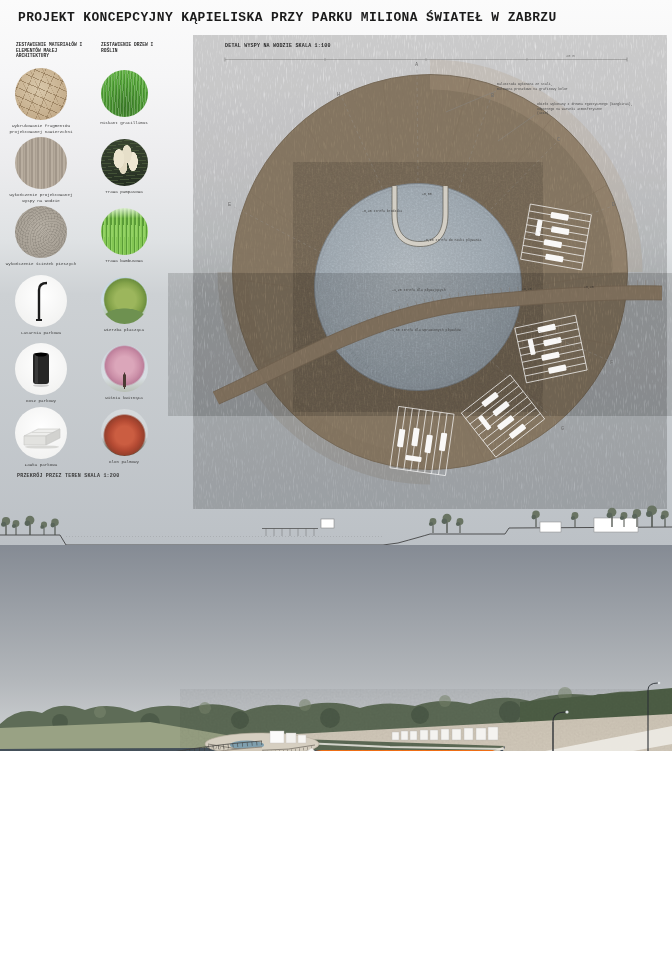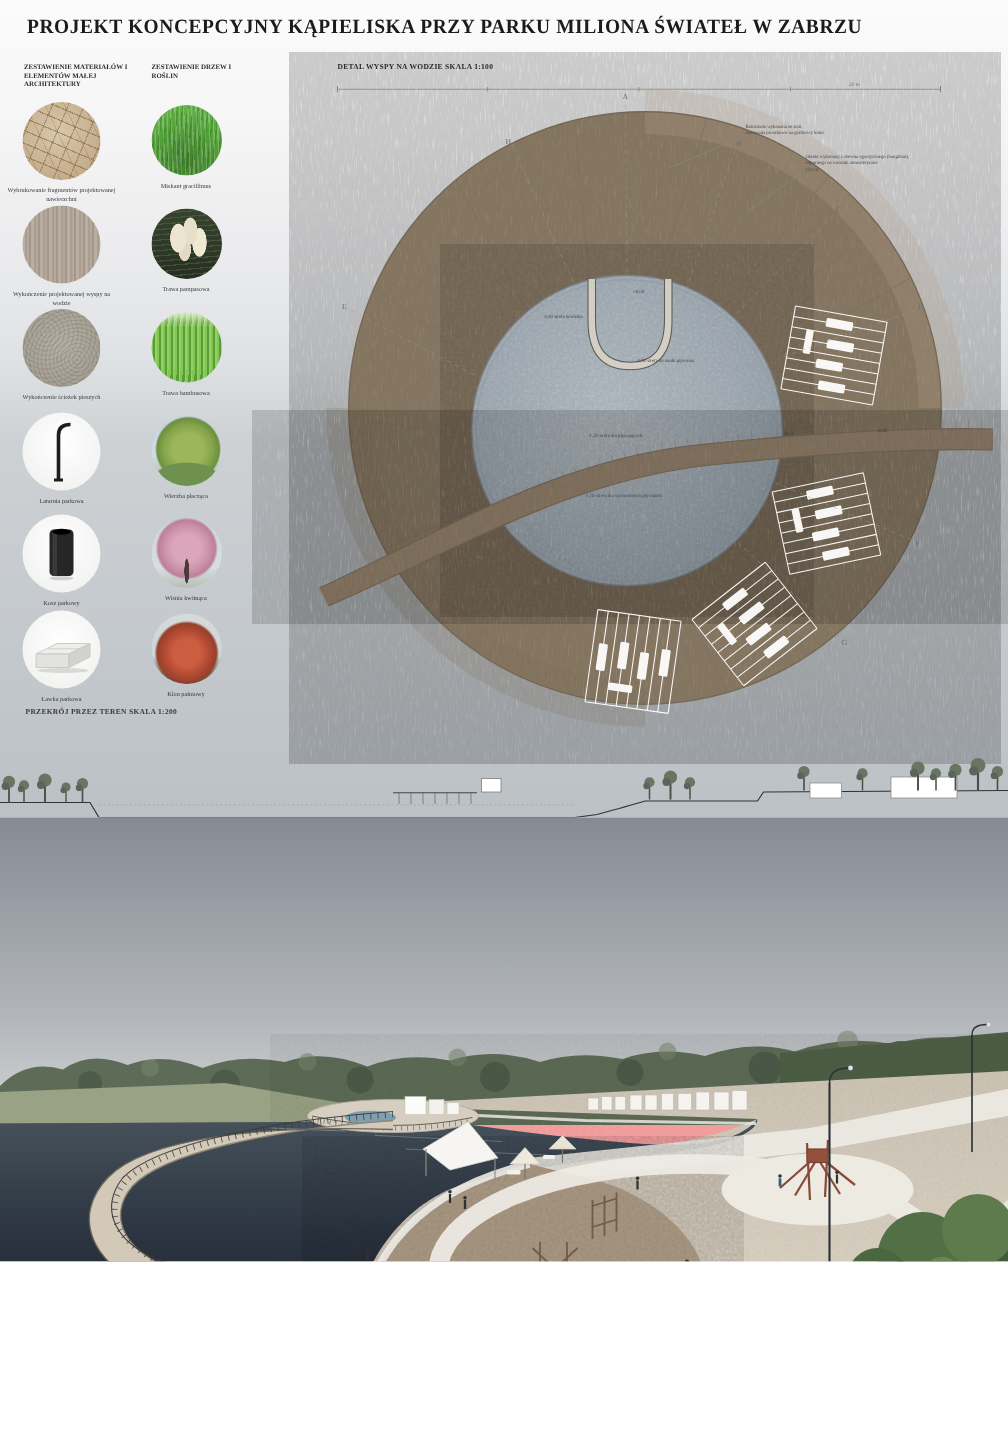--- a/index.html
+++ b/index.html
@@ -1,17 +1,17 @@
 <!DOCTYPE html>
 <html><head>
 <meta charset="utf-8">
 <style>
   html,body{margin:0;padding:0;background:#ffffff;}
-  .board{position:relative;width:672px;height:841px;overflow:hidden;
-         font-family:Liberation Serif, serif;background:#fca5a5;}
+  .board{position:relative;width:672px;height:751px;overflow:hidden;
+         font-family:Liberation Mono, monospace;background:#f97316;}
   .bg-upper{position:absolute;left:0;top:0;width:672px;height:545px;
     background:linear-gradient(180deg,#fbfbfb 0%,#f6f6f7 14%,#ececee 30%,#dfe2e4 44%,#cdd1d4 54%,#bcc1c6 100%);}
   .title{position:absolute;left:18px;top:10px;margin:0;font-size:13.5px;font-weight:bold;
     color:#1b1b1b;letter-spacing:.4px;transform:scaleX(.96);transform-origin:left;white-space:nowrap;}
   .leg-header{position:absolute;font-size:4.6px;font-weight:bold;color:#2c2c2c;line-height:1.25;
     text-transform:uppercase;}
   .hdr-mat{left:16px;top:42px;width:74px;}
   .hdr-pl{left:101px;top:42px;width:70px;}
   .sw{position:absolute;}
   .circ{border-radius:50%;overflow:hidden;position:relative;}

